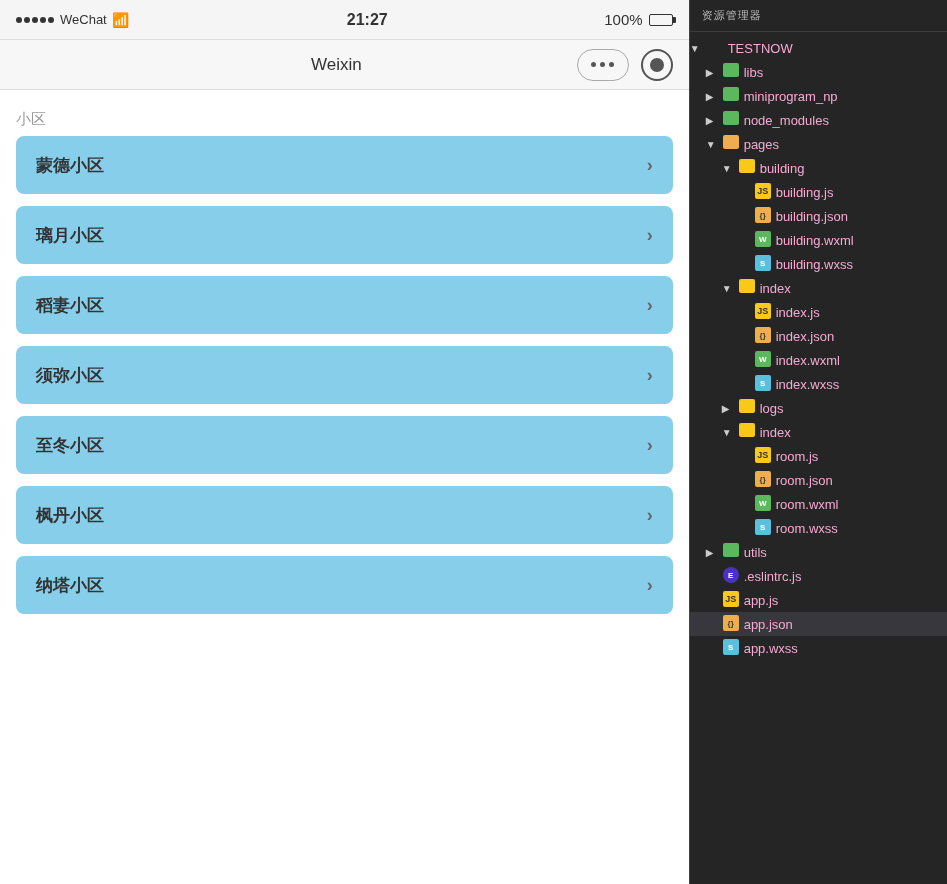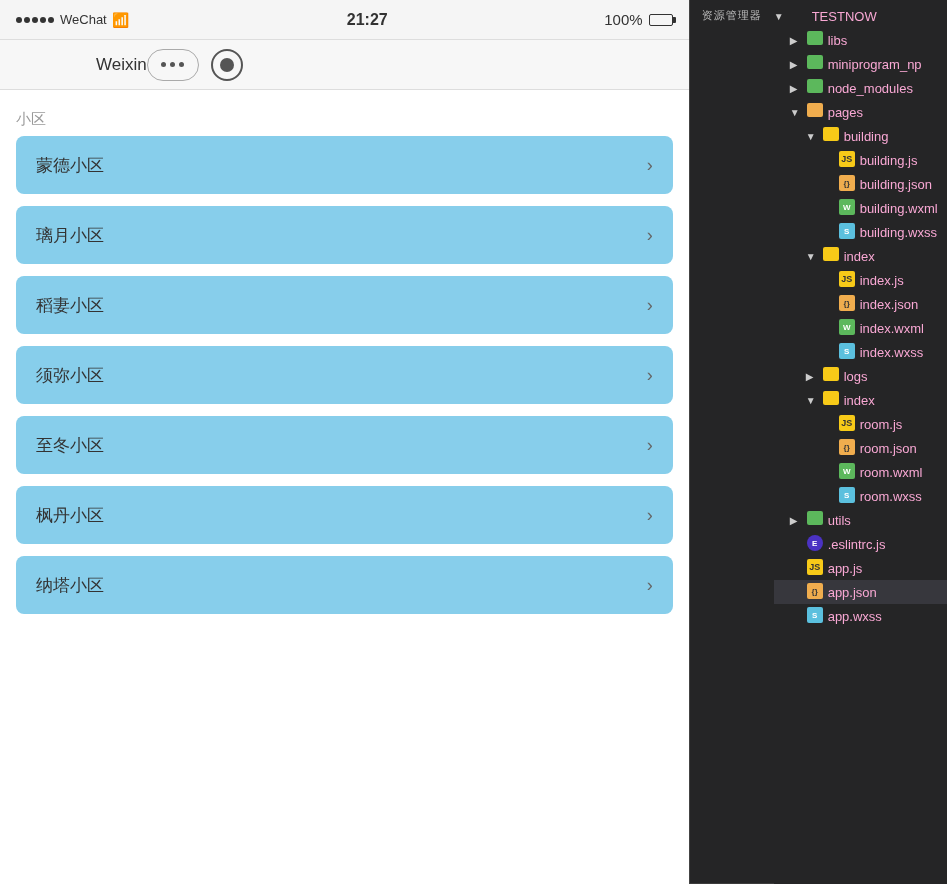--- a/index.html
+++ b/index.html
@@ -99,20 +99,21 @@
       height: 100%;
       background: #333;
       border-radius: 1px;
       width: 22px;
     }
 
     
     .nav-bar {
       display: flex;
       align-items: center;
+      justify-content: space-between;
       padding: 10px 16px;
       background: #f7f7f7;
       border-bottom: 1px solid #ddd;
       height: 50px;
     }
 
     .nav-title {
       font-size: 17px;
       color: #333;
       font-weight: 400;
@@ -176,20 +177,21 @@
     .list-item {
       background: #87CEEB;
       border-radius: 8px;
       display: flex;
       align-items: center;
       justify-content: space-between;
       padding: 0 20px;
       height: 58px;
       margin-bottom: 12px;
       cursor: pointer;
+      font-weight: bold;
     }
 
     .list-item-text {
       font-size: 17px;
       color: #333;
     }
 
     .list-item-chevron {
       font-size: 18px;
       color: #666;
@@ -197,21 +199,21 @@
 
     
     .file-panel {
       width: 287px;
       height: 884px;
       background: #252526;
       color: #ccc;
       font-size: 13px;
       overflow-y: auto;
       display: flex;
-      flex-direction: row;
+      flex-direction: column;
     }
 
     .file-panel-header {
       font-size: 11px;
       color: #bbb;
       padding: 8px 12px;
       letter-spacing: 1px;
       text-transform: uppercase;
       border-bottom: 1px solid #3c3c3c;
     }

